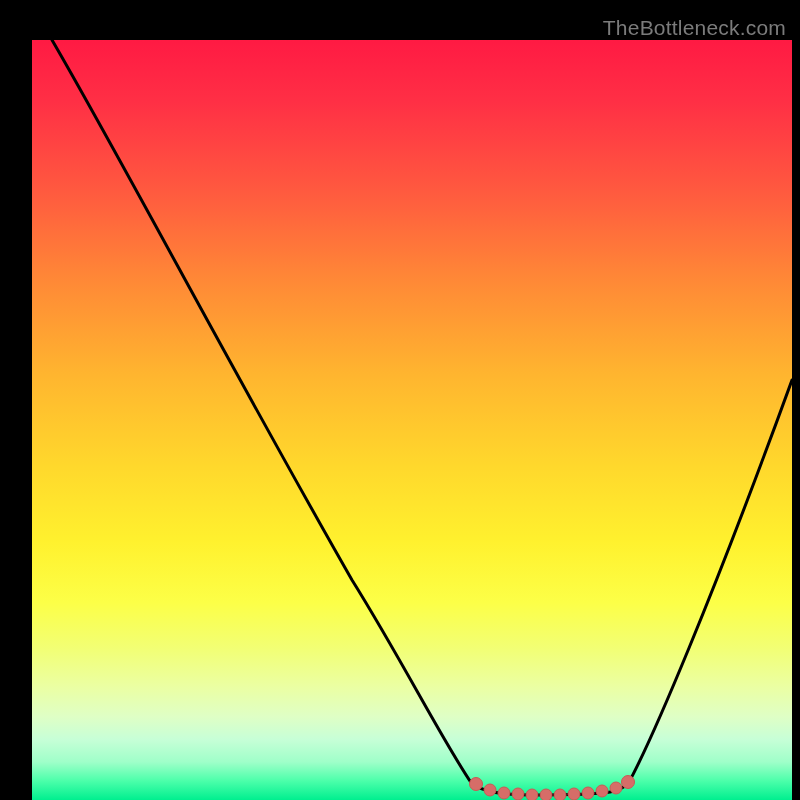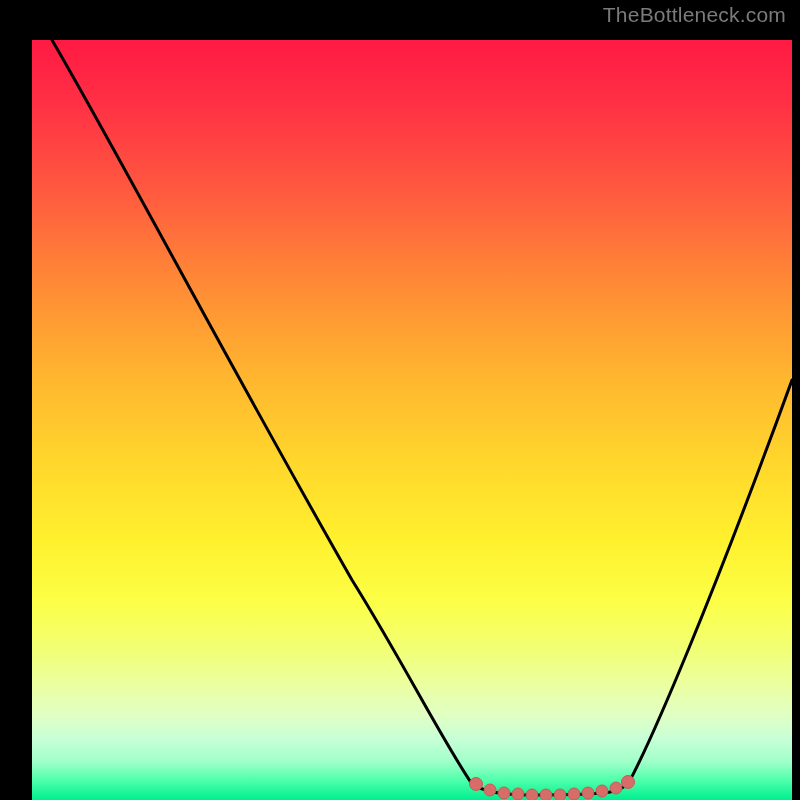--- a/index.html
+++ b/index.html
@@ -48,21 +48,21 @@
     );
   }
   svg.curves {
     position: absolute;
     inset: 0;
     width: 100%;
     height: 100%;
   }
   .watermark {
     position: absolute;
-    top: 3px;
+    top: 16px;
     right: 14px;
     color: #7b7b7b;
     font-size: 21px;
     font-weight: 500;
     letter-spacing: 0.2px;
     user-select: none;
   }
 </style>
 </head>
 <body>

